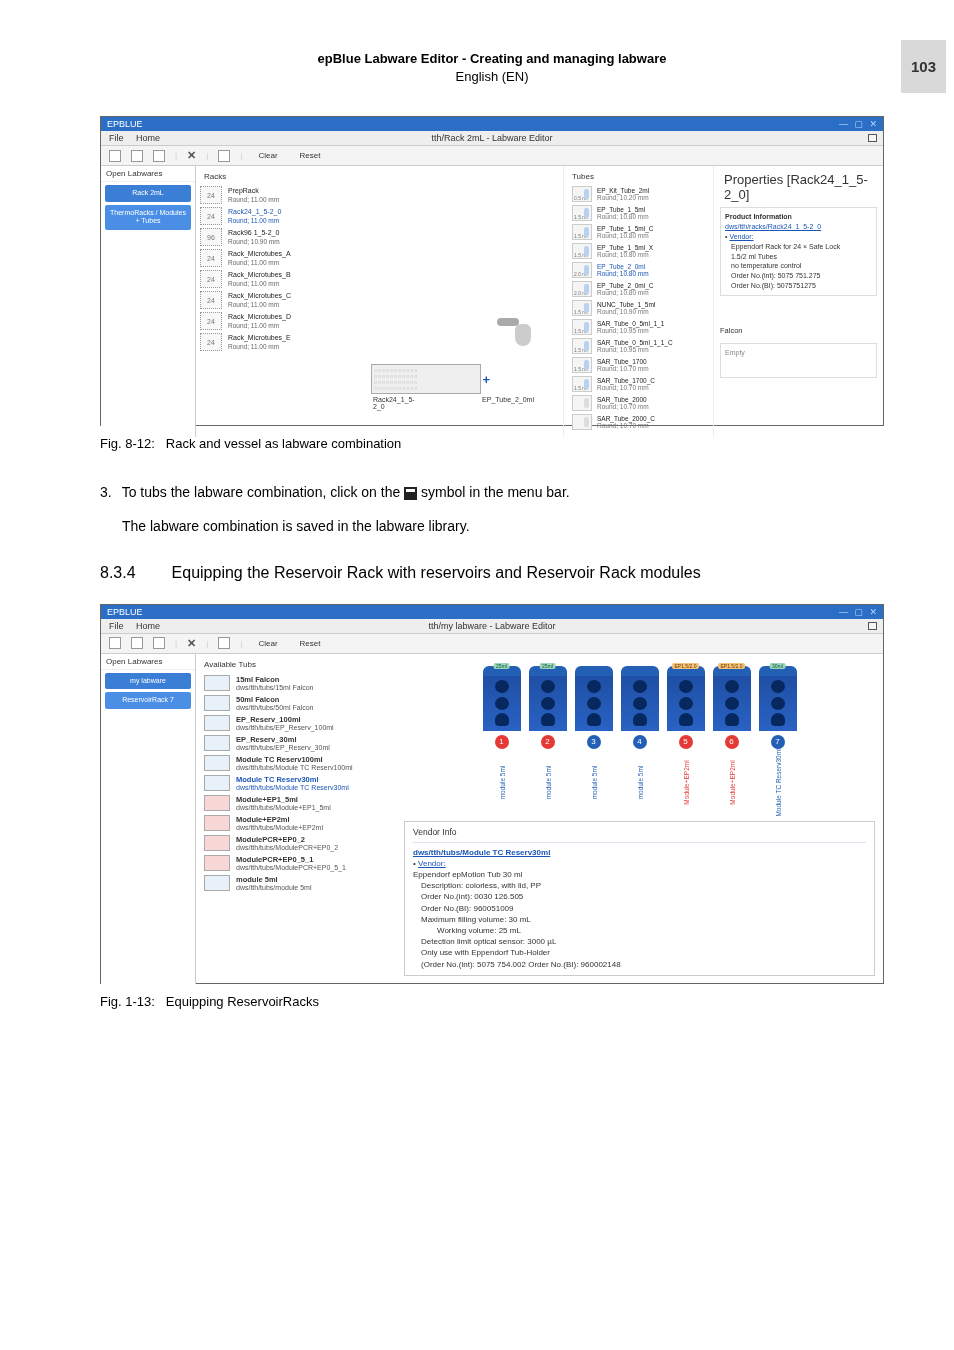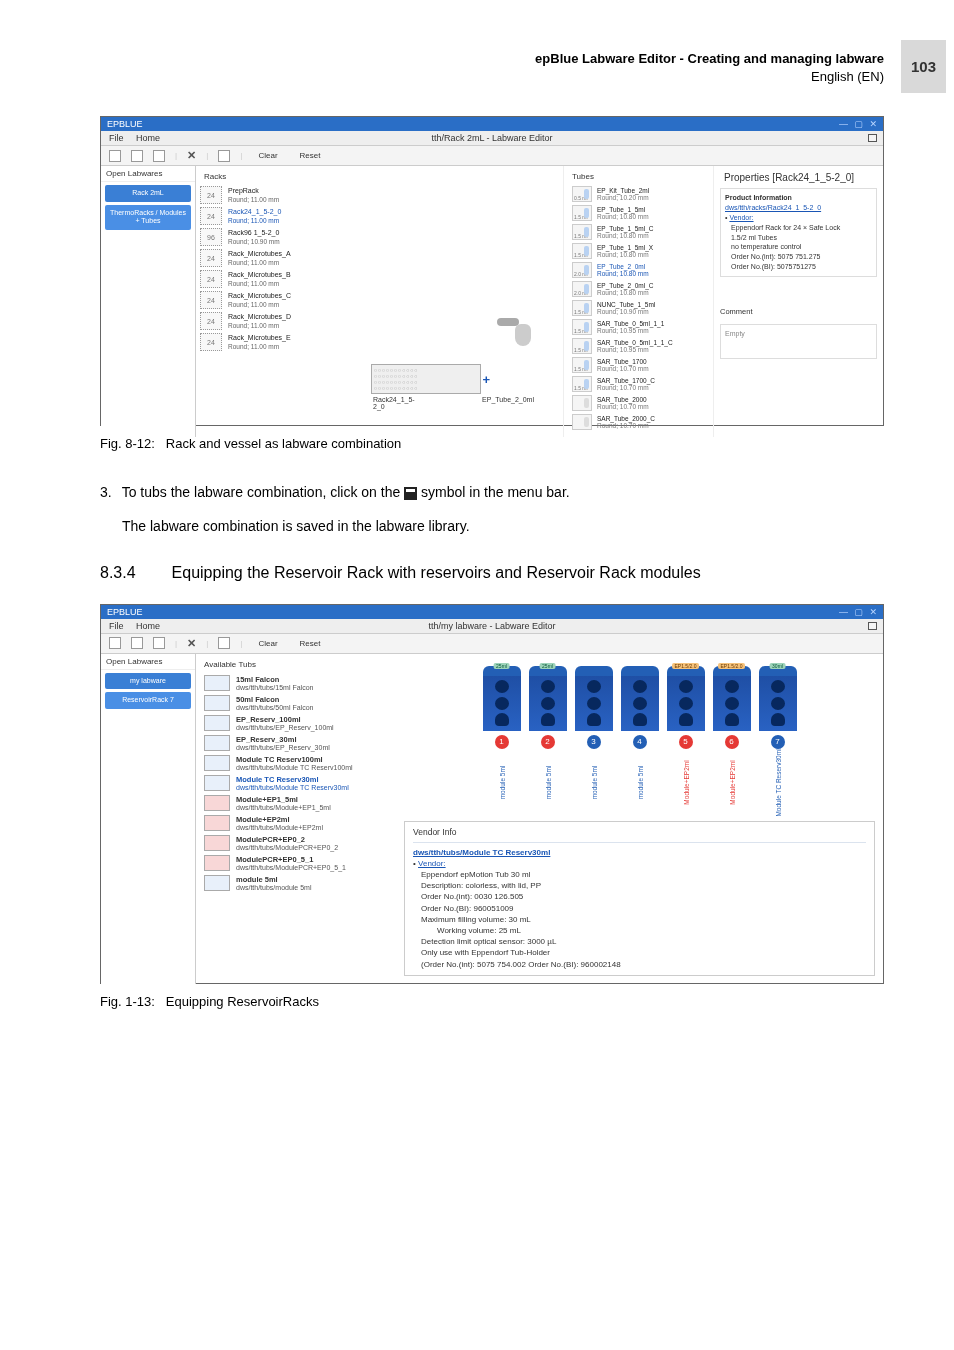--- a/index.html
+++ b/index.html
@@ -10,21 +10,21 @@
     height: 1350px;
     position: relative;
   }
   .page {
     padding: 50px 70px 0 100px;
   }
   .header {
     position: relative;
     margin-bottom: 30px;
   }
-  .header-text { text-align: right; font-size: 13px; line-height: 1.4; }
+  .header-text { text-align: center; font-size: 13px; line-height: 1.4; }
   .header-title { font-weight: bold; }
   .page-num {
     position: absolute;
     right: -62px;
     top: -10px;
     background: #d9d9d9;
     padding: 18px 10px;
     font-weight: bold;
     font-size: 15px;
     color: #333;
@@ -374,32 +374,32 @@
               </div>
        <div class="tube-text">
          <div class="name ">SAR_Tube_2000_C</div>
          <div class="dim ">Round; 10.70 mm</div>
        </div>
      </div>
           </div>
       </div>
 
       <div class="ss-col props-col">
-        <div class="col-hdr" style="font-size:10px;">Properties [Rack24_1_5-2_0]</div>
+        <div class="col-hdr" style="font-size:13px;">Properties [Rack24_1_5-2_0]</div>
         <div class="props-box">
           <div class="title">Product Information</div>
           <div class="link">dws/tth/racks/Rack24_1_5-2_0</div>
           <div>• <span class="link" style="text-decoration:underline;">Vendor:</span></div>
           <div class="sub">Eppendorf Rack for 24 × Safe Lock</div>
           <div class="sub">1.5/2 ml Tubes</div>
           <div class="sub">no temperature control</div>
           <div class="sub">Order No.(int): 5075 751.275</div>
           <div class="sub">Order No.(BI): 5075751275</div>
         </div>
-        <div style="font-size:7.5px; margin-top:30px;">Comment</div>
+        <div style="font-size:7.5px; margin-top:30px;">Falcon</div>
         <div class="comment-box">
           <span style="font-size:7px; color:#888;">Empty</span>
         </div>
       </div>
     </div>
   </div>
 
   <div class="fig-caption">
     <span>Fig. 8-12:</span>&nbsp;&nbsp;
     <span>Rack and vessel as labware combination</span>
@@ -627,21 +627,21 @@
        <div class="mod-label-wrap">
                 <span class="blue">Module TC
 Reserv30ml</span>
               </div>
      </div>
           </div>
         <div class="vendor-box">
           <div class="hdr">Vendor Info</div>
           <div class="link">dws/tth/tubs/Module TC Reserv30ml</div>
           <div>• <span class="vsub" style="text-decoration:underline;">Vendor:</span></div>
-          <div style="margin-left:8px;">Eppendorf epMotion Tub 30 ml</div>
+          <div style="">Eppendorf epMotion Tub 30 ml</div>
           <div style="margin-left:8px;">Description: colorless, with lid, PP</div>
           <div style="margin-left:8px;">Order No.(int): 0030 126.505</div>
           <div style="margin-left:8px;">Order No.(BI): 960051009</div>
           <div style="margin-left:8px;">Maximum filling volume: 30 mL</div>
           <div style="margin-left:24px;">Working volume: 25 mL</div>
           <div style="margin-left:8px;">Detection limit optical sensor: 3000 µL</div>
           <div style="margin-left:8px;">Only use with Eppendorf Tub-Holder</div>
           <div style="margin-left:8px;">(Order No.(int): 5075 754.002  Order No.(BI): 960002148</div>
         </div>
       </div>

